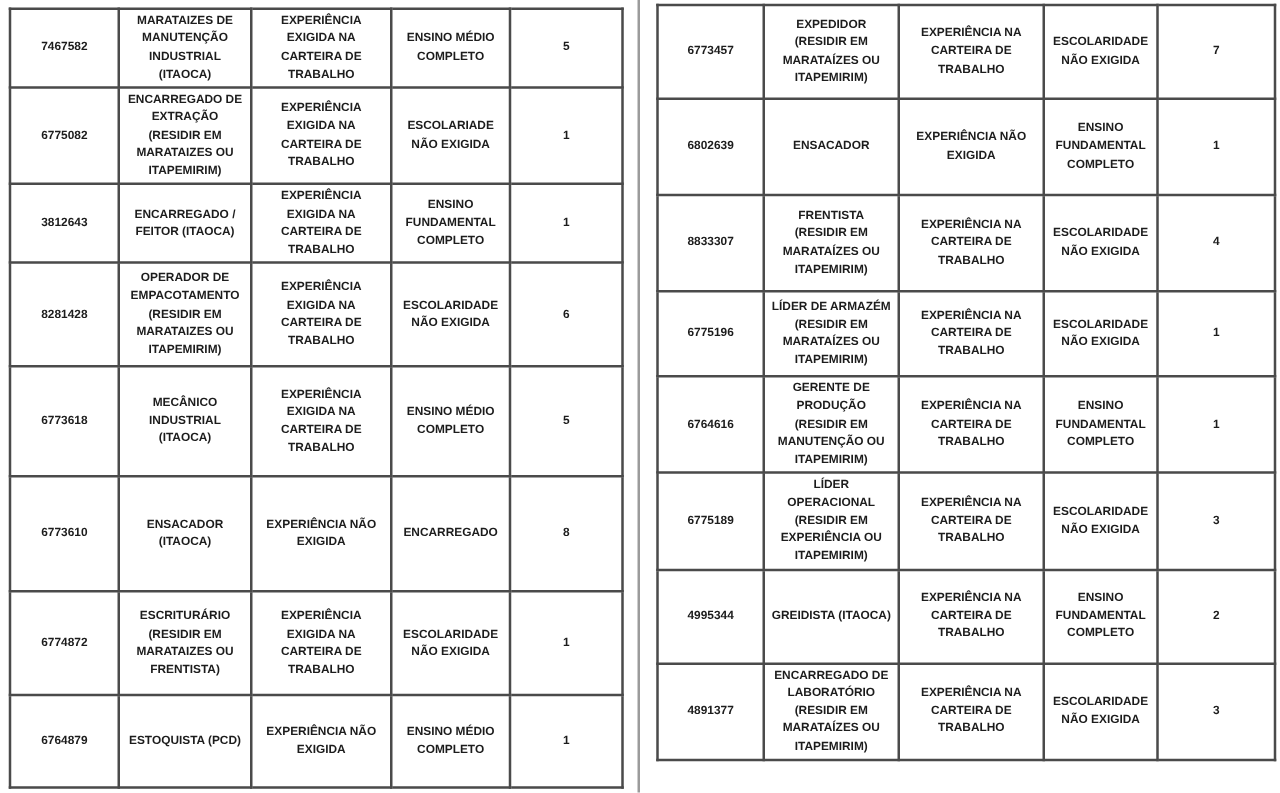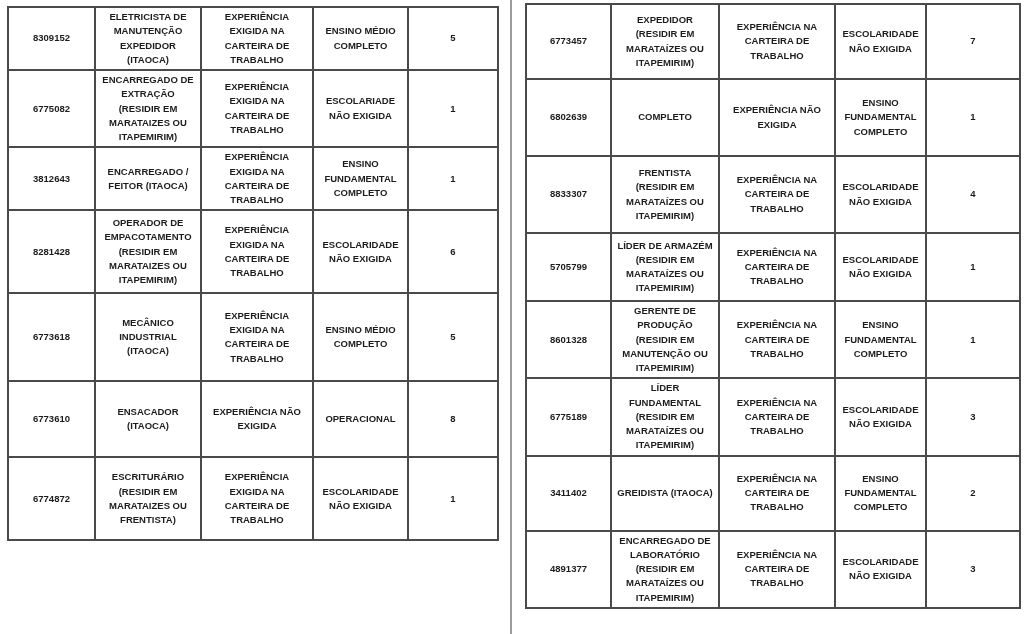--- a/index.html
+++ b/index.html
@@ -37,21 +37,21 @@
   .left col.c4{width:95px}.left col.c5{width:90px}
   
   .right col.c1{width:85px}.right col.c2{width:108px}.right col.c3{width:116px}
   .right col.c4{width:91px}.right col.c5{width:94px}
   
   .left tbody tr:nth-child(1){height:51px}
   .left tbody tr:nth-child(2){height:68px}
   .left tbody tr:nth-child(3){height:51px}
   .left tbody tr:nth-child(4){height:83px}
   .left tbody tr:nth-child(5){height:88px}
-  .left tbody tr:nth-child(6){height:76px}
+  .left tbody tr:nth-child(6){height:92px}
   .left tbody tr:nth-child(7){height:83px}
   .left tbody tr:nth-child(8){height:74px}
   .right tbody tr:nth-child(1){height:75px}
   .right tbody tr:nth-child(2){height:77px}
   .right tbody tr:nth-child(3){height:77px}
   .right tbody tr:nth-child(4){height:68px}
   .right tbody tr:nth-child(5){height:75px}
   .right tbody tr:nth-child(6){height:74px}
   .right tbody tr:nth-child(7){height:75px}
   .right tbody tr:nth-child(8){height:72px}
@@ -65,22 +65,22 @@
     <table>
       <colgroup>
         <col class="c1">
           <col class="c2">
           <col class="c3">
           <col class="c4">
           <col class="c5">
       </colgroup>
       <tbody>
           <tr>
-            <td class="col-id">8309152</td>
-            <td class="col-position">ELETRICISTA DE MANUTENÇÃO EXPEDIDOR (ITAOCA)</td>
+            <td class="col-id">7467582</td>
+            <td class="col-position">MARATAIZES DE MANUTENÇÃO INDUSTRIAL (ITAOCA)</td>
             <td class="col-experience">EXPERIÊNCIA EXIGIDA NA CARTEIRA DE TRABALHO</td>
             <td class="col-education">ENSINO MÉDIO COMPLETO</td>
             <td class="col-vacancies">5</td>
           </tr>
           <tr>
             <td class="col-id">6775082</td>
             <td class="col-position">ENCARREGADO DE EXTRAÇÃO (RESIDIR EM MARATAIZES OU ITAPEMIRIM)</td>
             <td class="col-experience">EXPERIÊNCIA EXIGIDA NA CARTEIRA DE TRABALHO</td>
             <td class="col-education">ESCOLARIADE NÃO EXIGIDA</td>
             <td class="col-vacancies">1</td>
@@ -103,28 +103,35 @@
             <td class="col-id">6773618</td>
             <td class="col-position">MECÂNICO INDUSTRIAL (ITAOCA)</td>
             <td class="col-experience">EXPERIÊNCIA EXIGIDA NA CARTEIRA DE TRABALHO</td>
             <td class="col-education">ENSINO MÉDIO COMPLETO</td>
             <td class="col-vacancies">5</td>
           </tr>
           <tr>
             <td class="col-id">6773610</td>
             <td class="col-position">ENSACADOR (ITAOCA)</td>
             <td class="col-experience">EXPERIÊNCIA NÃO EXIGIDA</td>
-            <td class="col-education">OPERACIONAL</td>
+            <td class="col-education">ENCARREGADO</td>
             <td class="col-vacancies">8</td>
           </tr>
           <tr>
             <td class="col-id">6774872</td>
             <td class="col-position">ESCRITURÁRIO (RESIDIR EM MARATAIZES OU FRENTISTA)</td>
             <td class="col-experience">EXPERIÊNCIA EXIGIDA NA CARTEIRA DE TRABALHO</td>
             <td class="col-education">ESCOLARIDADE NÃO EXIGIDA</td>
+            <td class="col-vacancies">1</td>
+          </tr>
+          <tr>
+            <td class="col-id">6764879</td>
+            <td class="col-position">ESTOQUISTA (PCD)</td>
+            <td class="col-experience">EXPERIÊNCIA NÃO EXIGIDA</td>
+            <td class="col-education">ENSINO MÉDIO COMPLETO</td>
             <td class="col-vacancies">1</td>
           </tr>
         </tbody>
     </table>
   </div>
 
   <div class="page-divider"></div>
 
   <div class="table-wrap right">
     <table>
@@ -138,55 +145,55 @@
       <tbody>
           <tr>
             <td class="col-id">6773457</td>
             <td class="col-position">EXPEDIDOR (RESIDIR EM MARATAÍZES OU ITAPEMIRIM)</td>
             <td class="col-experience">EXPERIÊNCIA NA CARTEIRA DE TRABALHO</td>
             <td class="col-education">ESCOLARIDADE NÃO EXIGIDA</td>
             <td class="col-vacancies">7</td>
           </tr>
           <tr>
             <td class="col-id">6802639</td>
-            <td class="col-position">COMPLETO</td>
+            <td class="col-position">ENSACADOR</td>
             <td class="col-experience">EXPERIÊNCIA NÃO EXIGIDA</td>
             <td class="col-education">ENSINO FUNDAMENTAL COMPLETO</td>
             <td class="col-vacancies">1</td>
           </tr>
           <tr>
             <td class="col-id">8833307</td>
             <td class="col-position">FRENTISTA (RESIDIR EM MARATAÍZES OU ITAPEMIRIM)</td>
             <td class="col-experience">EXPERIÊNCIA NA CARTEIRA DE TRABALHO</td>
             <td class="col-education">ESCOLARIDADE NÃO EXIGIDA</td>
             <td class="col-vacancies">4</td>
           </tr>
           <tr>
-            <td class="col-id">5705799</td>
+            <td class="col-id">6775196</td>
             <td class="col-position">LÍDER DE ARMAZÉM (RESIDIR EM MARATAÍZES OU ITAPEMIRIM)</td>
             <td class="col-experience">EXPERIÊNCIA NA CARTEIRA DE TRABALHO</td>
             <td class="col-education">ESCOLARIDADE NÃO EXIGIDA</td>
             <td class="col-vacancies">1</td>
           </tr>
           <tr>
-            <td class="col-id">8601328</td>
+            <td class="col-id">6764616</td>
             <td class="col-position">GERENTE DE PRODUÇÃO (RESIDIR EM MANUTENÇÃO OU ITAPEMIRIM)</td>
             <td class="col-experience">EXPERIÊNCIA NA CARTEIRA DE TRABALHO</td>
             <td class="col-education">ENSINO FUNDAMENTAL COMPLETO</td>
             <td class="col-vacancies">1</td>
           </tr>
           <tr>
             <td class="col-id">6775189</td>
-            <td class="col-position">LÍDER FUNDAMENTAL (RESIDIR EM MARATAÍZES OU ITAPEMIRIM)</td>
+            <td class="col-position">LÍDER OPERACIONAL (RESIDIR EM EXPERIÊNCIA OU ITAPEMIRIM)</td>
             <td class="col-experience">EXPERIÊNCIA NA CARTEIRA DE TRABALHO</td>
             <td class="col-education">ESCOLARIDADE NÃO EXIGIDA</td>
             <td class="col-vacancies">3</td>
           </tr>
           <tr>
-            <td class="col-id">3411402</td>
+            <td class="col-id">4995344</td>
             <td class="col-position">GREIDISTA (ITAOCA)</td>
             <td class="col-experience">EXPERIÊNCIA NA CARTEIRA DE TRABALHO</td>
             <td class="col-education">ENSINO FUNDAMENTAL COMPLETO</td>
             <td class="col-vacancies">2</td>
           </tr>
           <tr>
             <td class="col-id">4891377</td>
             <td class="col-position">ENCARREGADO DE LABORATÓRIO (RESIDIR EM MARATAÍZES OU ITAPEMIRIM)</td>
             <td class="col-experience">EXPERIÊNCIA NA CARTEIRA DE TRABALHO</td>
             <td class="col-education">ESCOLARIDADE NÃO EXIGIDA</td>

